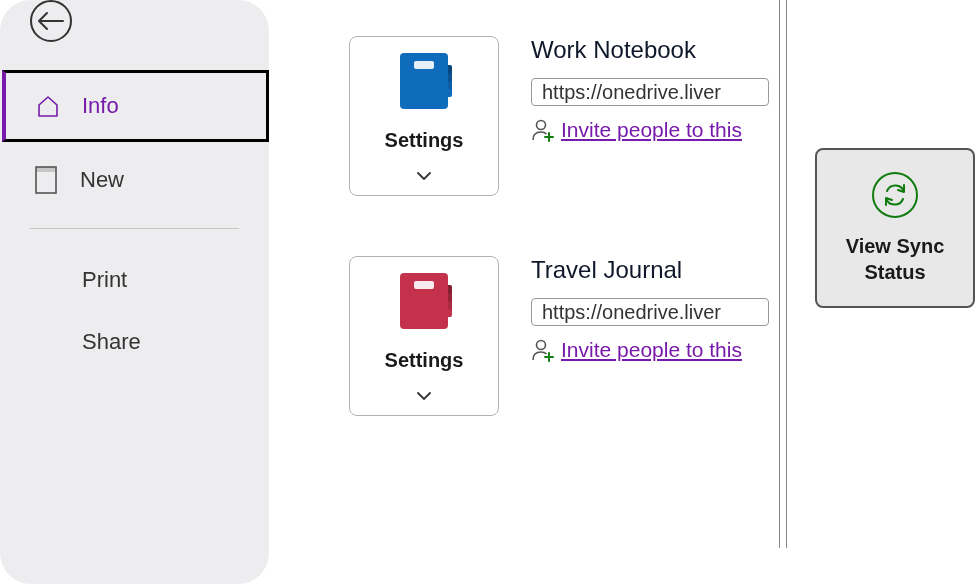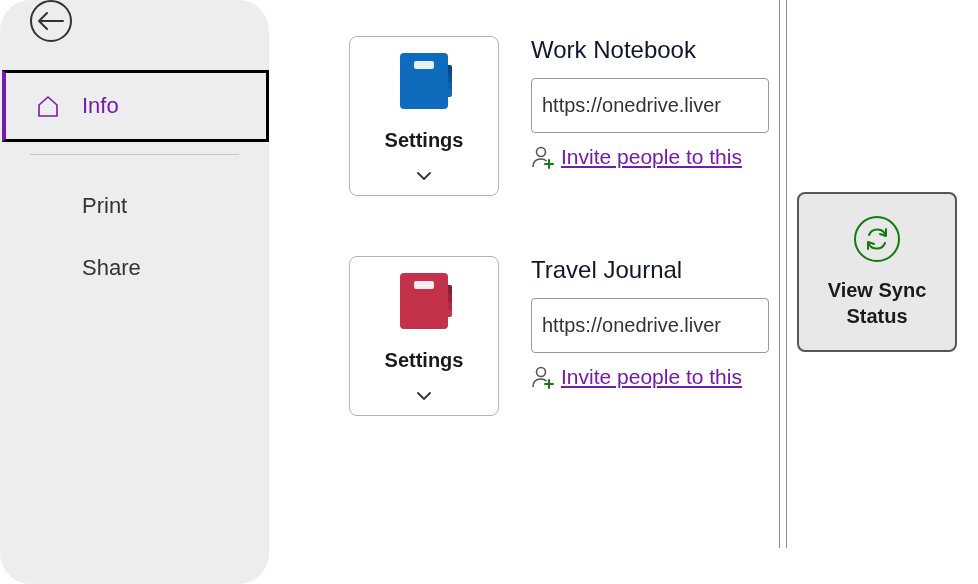--- a/index.html
+++ b/index.html
@@ -143,21 +143,21 @@
     .nb-name {
       font-size: 24px;
       color: #0f172a;
       font-weight: 400;
       margin-bottom: 14px;
       white-space: nowrap;
       overflow: hidden;
     }
     .nb-url {
       width: 100%;
-      height: 55px;
+      height: 28px;
       border: 1px solid #999;
       border-radius: 4px;
       padding: 0 10px;
       font-size: 20px;
       color: #333;
       margin-bottom: 12px;
       background: #fff;
     }
     .invite-row {
       display: flex;
@@ -177,23 +177,22 @@
       display: flex;
       gap: 6px;
       height: 584px;
       position: absolute;
       left: 510px;
       top: -36px;
     }
     .vsep div { width: 1px; background: #8a8a8a; }
     .right-col {
       position: absolute;
-      left: 528px;
+      left: 546px;
       top: 148px;
-      margin-top: 44px;
     }
     .sync-btn {
       width: 160px;
       height: 160px;
       border: 2px solid #555;
       border-radius: 8px;
       background: #e8e8e8;
       display: flex;
       flex-direction: column;
       align-items: center;
@@ -221,20 +220,29 @@
 
   <div class="nav-item selected">
     <span class="nav-icon">
       <svg width="26" height="26" viewBox="0 0 26 26">
           <path d="M4 12 L13 4 L22 12 V23 H4 Z" stroke="#7719aa" stroke-width="1.6" fill="none" stroke-linejoin="round"></path>
         </svg>
     </span>
     <span>Info</span>
   </div>
 
+  <div class="nav-item">
+    <span class="nav-icon">
+      <svg width="22" height="28" viewBox="0 0 22 28">
+          <rect x="1" y="1" width="20" height="26" stroke="#555" stroke-width="1.6" fill="none"></rect>
+          <rect x="1" y="1" width="20" height="5" fill="#555" opacity="0.25"></rect>
+        </svg>
+    </span>
+    <span>New</span>
+  </div>
 
 
   <hr class="divider">
 
   <div class="sub-item">Print</div>
   <div class="sub-item">Share</div>
 </div>
 
 <div class="main">
 

